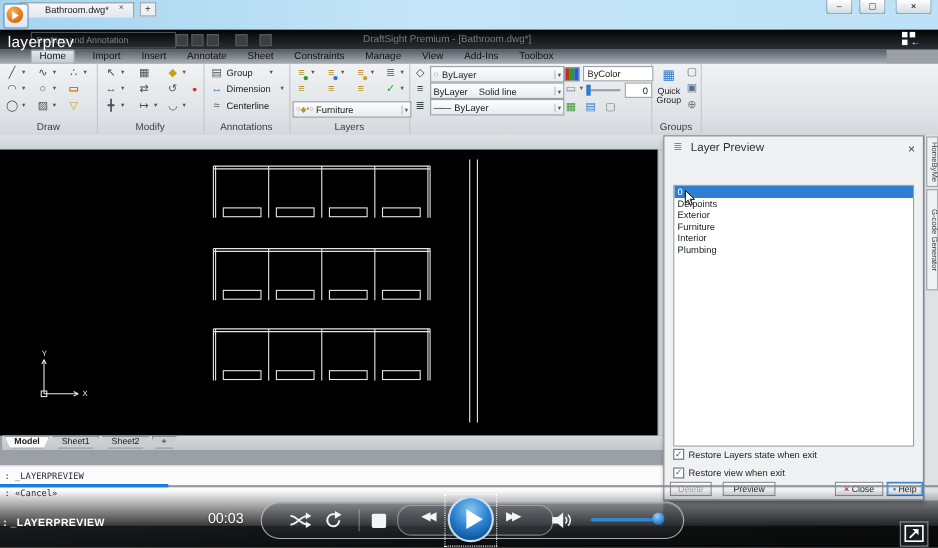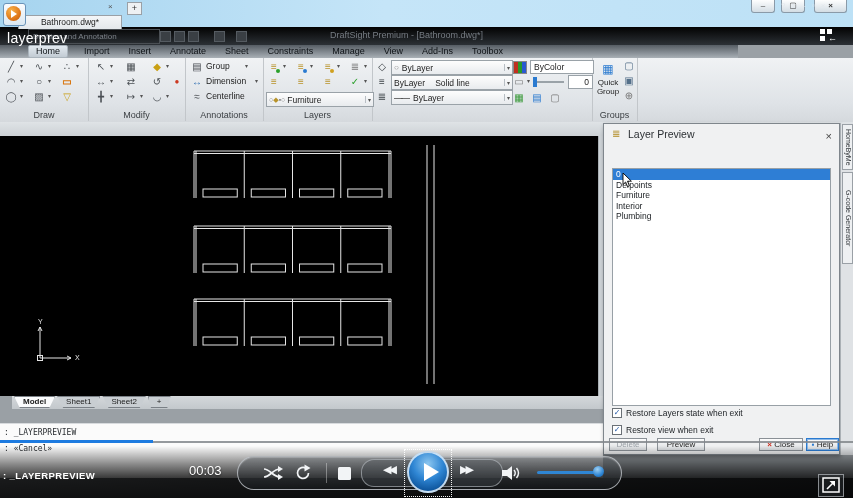--- a/index.html
+++ b/index.html
@@ -19,51 +19,51 @@
   
   #titlebar{left:0;top:27px;width:853px;height:18px;background:linear-gradient(#020202,#2c3136);}
   #workspace-box{left:28px;top:29px;width:126px;height:13px;border:1px solid #4a4f54;color:#7d838a;
                  font-size:8px;line-height:13px;padding-left:4px;}
   .faint-ico{top:31px;width:9px;height:9px;border:1px solid #555b61;background:#3a3f44;}
   #app-title{left:330px;top:30px;font-size:9px;color:#767c83;}
   #video-title{left:7px;top:30px;font-size:14px;color:#fff;z-index:71;letter-spacing:.3px;}
   #rec-cursor{left:820px;top:29px;width:26px;height:15px;}
   #rec-cursor i{position:absolute;width:5px;height:5px;background:#fff;}
   
-  #menubar{left:0;top:45px;width:738px;height:13px;background:linear-gradient(#565d64,#a9b0b6);}
+  #menubar{left:0;top:45px;width:806px;height:13px;background:linear-gradient(#565d64,#a9b0b6);}
   #menu-tabs{position:absolute;left:28px;top:0;height:13px;display:flex;align-items:center;gap:13px;}
   .mtab{font-size:9px;color:#0e1216;padding:0 3px;line-height:11px;}
   .mtab.active{background:linear-gradient(#e2e9ef,#c2cbd3);border:1px solid #aab4bc;border-radius:2px;padding:0 7px;}
   #menu-right{left:781px;top:1px;display:flex;gap:6px;font-size:8px;color:#e3e8ec;opacity:.85;}
   
   #ribbon{left:0;top:58px;width:853px;height:64px;background:linear-gradient(#f0f2f4,#dfe3e7 70%,#d5d9dd);
           border-bottom:1px solid #b0b4b8;}
   .sec{position:absolute;top:0;height:63px;border-right:1px solid #c2c6ca;}
   .seclabel{position:absolute;bottom:1px;width:100%;text-align:center;font-size:9px;color:#3c4044;}
   .gi{position:absolute;width:14px;height:13px;font-size:10px;line-height:13px;text-align:center;color:#4a4f54;}
   .dd{position:absolute;font-size:6px;color:#555;width:7px;text-align:center;line-height:13px;}
   .dot{position:absolute;width:4px;height:4px;border-radius:50%;}
   .combo{position:absolute;display:flex;align-items:center;background:linear-gradient(#fdfdfd,#e8ebee);
          border:1px solid #9aa2a8;font-size:8.5px;color:#222;padding:0 2px;overflow:hidden;white-space:nowrap;}
   .combo .cdd{margin-left:auto;font-size:6px;color:#555;border-left:1px solid #b8bec4;padding-left:2px;}
   .field{position:absolute;background:#fff;border:1px solid #9aa2a8;font-size:8.5px;color:#222;
          padding:0 3px;line-height:12px;overflow:hidden;white-space:nowrap;}
   .rlabel{font-size:8.5px;color:#222;position:absolute;line-height:13px;}
   
   #doctabs{left:0;top:122px;width:853px;height:14px;background:linear-gradient(#dfe3e6,#ccd1d5);}
-  #doc-tab{left:18px;top:15px;width:102px;height:13px;background:linear-gradient(#f4f6f8,#e4e8eb);
+  #doc-tab{left:18px;top:2px;width:102px;height:13px;background:linear-gradient(#f4f6f8,#e4e8eb);
            border:1px solid #9aa0a6;border-bottom:none;font-size:8.5px;color:#222;text-align:center;line-height:12px;}
   #doc-close{left:108px;top:2px;font-size:8px;color:#555;}
   #newtab-btn{left:127px;top:2px;width:13px;height:11px;border:1px solid #9aa0a6;background:#eef1f3;
               font-size:9px;line-height:10px;text-align:center;color:#333;}
   
   #canvas{left:0;top:136px;width:598px;height:260px;background:#000;}
   #vscroll{left:598px;top:136px;width:5px;height:260px;background:#ced3d7;border-left:1px solid #aab0b5;}
   
-  #sheetbar{left:12px;top:396px;width:603px;height:13px;background:linear-gradient(#d4d8db,#c3c8cc);}
+  #sheetbar{left:2px;top:396px;width:603px;height:13px;background:linear-gradient(#d4d8db,#c3c8cc);}
   #sheet-tabs{position:absolute;left:2px;top:0;display:flex;gap:2px;height:12px;}
   .stab{font-size:8px;color:#222;background:#c9ced2;border:1px solid #7a8086;padding:0 8px;line-height:10px;
         clip-path:polygon(0 0,100% 0,86% 100%,14% 100%);}
   .stab.active{background:#fafbfc;font-weight:bold;}
   
   #cmd-title{left:0;top:409px;width:603px;height:14px;background:linear-gradient(#c9cdd1,#aeb3b8);
              border-top:1px solid #8e9398;font-size:8.5px;font-weight:bold;color:#1c2024;line-height:14px;padding-left:6px;box-sizing:border-box;}
   #cmd-body{left:0;top:423px;width:603px;height:55px;background:#fbfbfb;border-top:1px solid #d8dbde;
             font-family:"DejaVu Sans Mono",monospace;font-size:8px;color:#2a2e32;}
   .cmdline{position:absolute;left:4px;}
@@ -379,20 +379,21 @@
 
   <div id="dialog" class="abs">
     <div id="dlg-title">
       <span id="dlg-icon">≣</span>
       <span id="dlg-text">Layer Preview</span>
       <span id="dlg-close">×</span>
     </div>
     <div id="layer-list">
         <div class="lrow sel">0</div>
         <div class="lrow">Defpoints</div>
+        <div class="lrow">Exterior</div>
         <div class="lrow">Furniture</div>
         <div class="lrow">Interior</div>
         <div class="lrow">Plumbing</div>
       </div>
     <svg class="abs" style="left:18px;top:49px;z-index:5;" width="11" height="15" viewBox="0 0 11 15">
       <path d="M1,0 L1,11.5 L3.6,9 L5.5,13.6 L7.4,12.8 L5.5,8.2 L9.4,8.2 Z" fill="#fff" stroke="#000" stroke-width="0.9"></path>
     </svg>
     <div class="cbrow" style="top:284px;">
       <span class="cbbox">✓</span>
       <span>Restore Layers state when exit</span>

